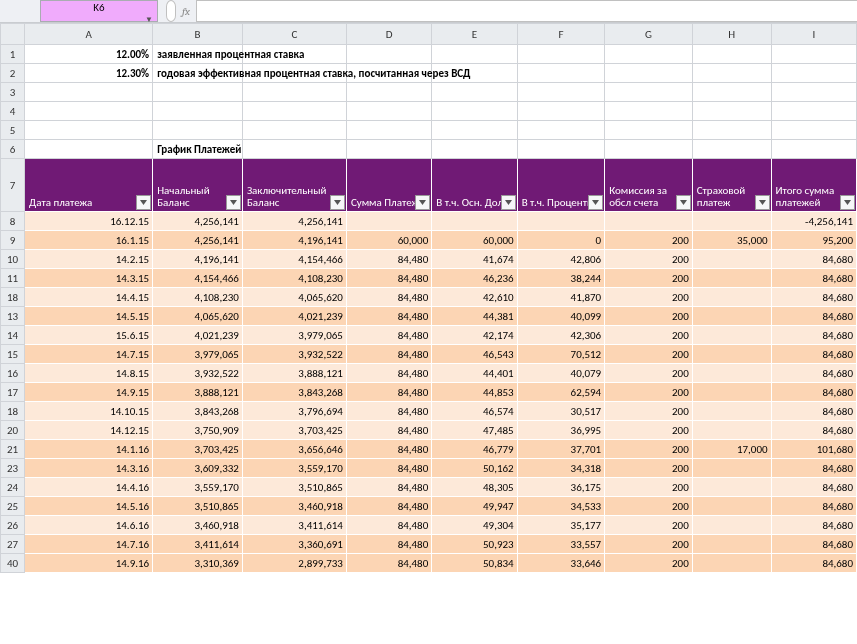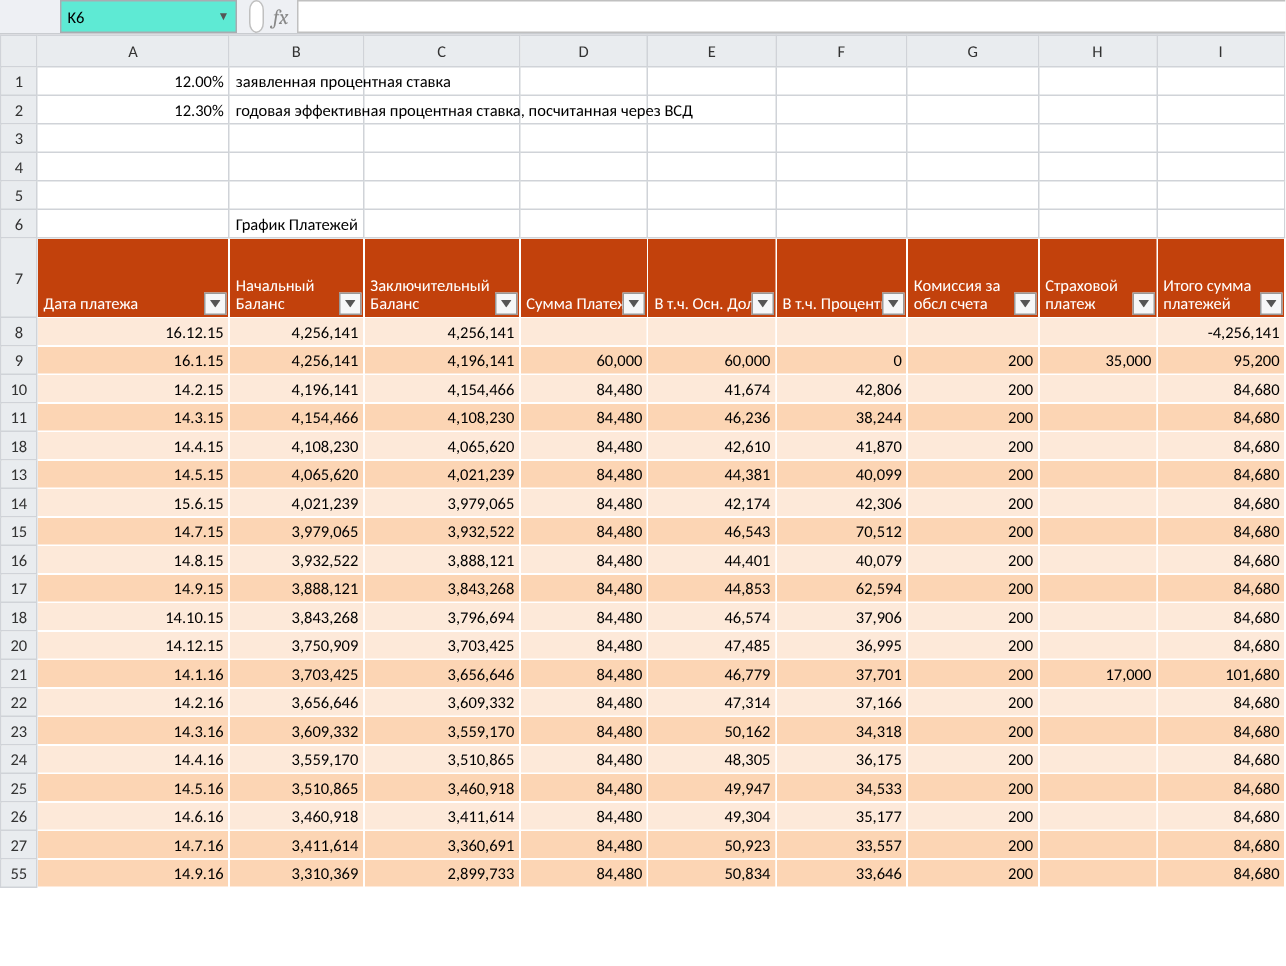--- a/index.html
+++ b/index.html
@@ -23,26 +23,27 @@
     background: #eef0f4;
     border-bottom: 1px solid #c9ccd0;
     display: flex;
     align-items: center;
     font-size: 11px;
   }
   .name-box {
     width: 108px;
     height: 20px;
     margin: 0 0 0 40px;
-    background: #5eead4;
+    background: #f0abfc;
     border: 1px solid #a9acb1;
     display: flex;
     align-items: center;
     padding: 0 4px;
     position: relative;
+    flex-direction: column;
   }
   .name-box .dd {
     margin-left: auto;
     font-size: 8px;
     color: #555;
   }
   .fx-wrap {
     display: flex;
     align-items: center;
     margin-left: 8px;
@@ -52,21 +53,21 @@
     height: 20px;
     border: 1px solid #c0c0c0;
     border-radius: 50%/30%;
     background: #fff;
     margin-right: 6px;
   }
   .fx-label {
     font-style: italic;
     color: #888;
     font-family: Cambria, Georgia, serif;
-    font-size: 14px;
+    font-size: 11px;
     margin-right: 6px;
   }
   .fx-input {
     flex: 1;
     height: 20px;
     background: #fff;
     border: 1px solid #c0c0c0;
     border-right: none;
     padding: 0 4px;
     display: flex;
@@ -115,26 +116,26 @@
   col.c-B { width: 82px; }
   col.c-C { width: 95px; }
   col.c-D { width: 78px; }
   col.c-E { width: 78px; }
   col.c-F { width: 80px; }
   col.c-G { width: 80px; }
   col.c-H { width: 72px; }
   col.c-I { width: 78px; }
 
   .num { text-align: right; padding-right: 3px; }
-  .bold { font-weight: normal; margin-left: 45px; }
+  .bold { font-weight: bold; margin-left: 45px; }
   .overflow-vis { overflow: visible; }
 
   
   .thead-cell {
-    background: #c2410c;
+    background: #701a75;
     color: #fff;
     vertical-align: bottom;
     padding-bottom: 2px;
     position: relative;
     border-color: #fff;
   }
   .thead-row td:not(.row-hdr) {
     height: 50px;
   }
   .filter-btn {
@@ -486,21 +487,21 @@
             <td class="num"></td>
             <td class="num">84,680</td>
           </tr>
           <tr class="band-light">
             <td class="row-hdr">18</td>
             <td class="num">14.10.15</td>
             <td class="num">3,843,268</td>
             <td class="num">3,796,694</td>
             <td class="num">84,480</td>
             <td class="num">46,574</td>
-            <td class="num">37,906</td>
+            <td class="num">30,517</td>
             <td class="num">200</td>
             <td class="num"></td>
             <td class="num">84,680</td>
           </tr>
           <tr class="band-light">
             <td class="row-hdr">20</td>
             <td class="num">14.12.15</td>
             <td class="num">3,750,909</td>
             <td class="num">3,703,425</td>
             <td class="num">84,480</td>
@@ -515,32 +516,20 @@
             <td class="num">14.1.16</td>
             <td class="num">3,703,425</td>
             <td class="num">3,656,646</td>
             <td class="num">84,480</td>
             <td class="num">46,779</td>
             <td class="num">37,701</td>
             <td class="num">200</td>
             <td class="num">17,000</td>
             <td class="num">101,680</td>
           </tr>
-          <tr class="band-light">
-            <td class="row-hdr">22</td>
-            <td class="num">14.2.16</td>
-            <td class="num">3,656,646</td>
-            <td class="num">3,609,332</td>
-            <td class="num">84,480</td>
-            <td class="num">47,314</td>
-            <td class="num">37,166</td>
-            <td class="num">200</td>
-            <td class="num"></td>
-            <td class="num">84,680</td>
-          </tr>
           <tr class="band-dark">
             <td class="row-hdr">23</td>
             <td class="num">14.3.16</td>
             <td class="num">3,609,332</td>
             <td class="num">3,559,170</td>
             <td class="num">84,480</td>
             <td class="num">50,162</td>
             <td class="num">34,318</td>
             <td class="num">200</td>
             <td class="num"></td>
@@ -588,21 +577,21 @@
             <td class="num">3,411,614</td>
             <td class="num">3,360,691</td>
             <td class="num">84,480</td>
             <td class="num">50,923</td>
             <td class="num">33,557</td>
             <td class="num">200</td>
             <td class="num"></td>
             <td class="num">84,680</td>
           </tr>
           <tr class="band-dark">
-            <td class="row-hdr">55</td>
+            <td class="row-hdr">40</td>
             <td class="num">14.9.16</td>
             <td class="num">3,310,369</td>
             <td class="num">2,899,733</td>
             <td class="num">84,480</td>
             <td class="num">50,834</td>
             <td class="num">33,646</td>
             <td class="num">200</td>
             <td class="num"></td>
             <td class="num">84,680</td>
           </tr>

